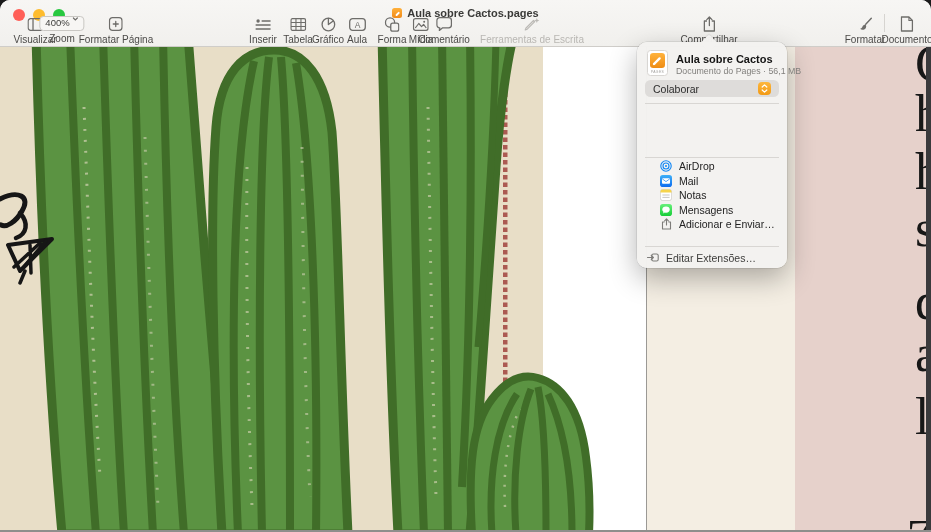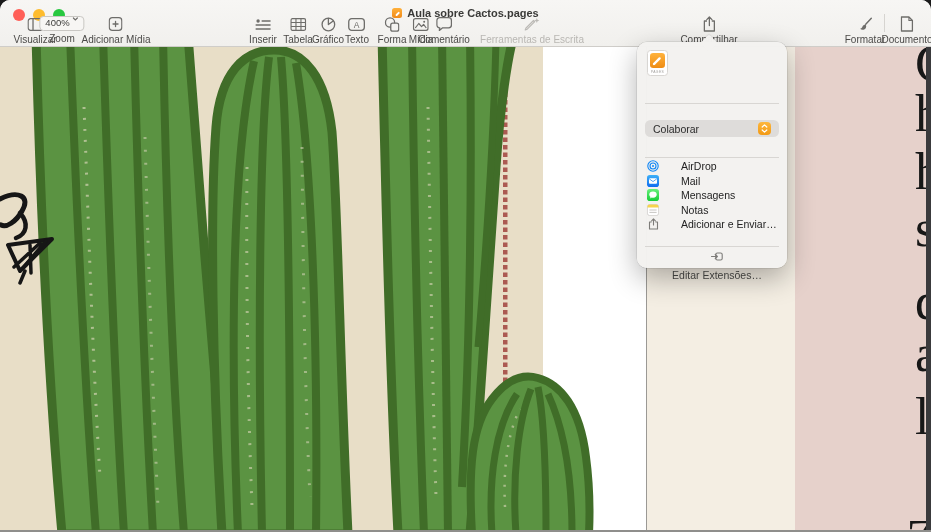--- a/index.html
+++ b/index.html
@@ -61,34 +61,34 @@
     font-size:10.5px;color:#262626;
   }
   .popover::before{content:"";position:absolute;top:-5px;left:66px;width:12px;height:12px;
     background:rgba(243,242,240,.98);transform:rotate(45deg);border-radius:2px;
     box-shadow:-1px -1px 1px rgba(0,0,0,.06);}
   .pop-header{position:absolute;left:10px;top:8px;display:flex;gap:8px;align-items:flex-start;}
   .pop-doc-icon{flex:0 0 auto;}
   .pop-title{font-size:11px;font-weight:700;color:#141414;line-height:13px;margin-top:3px;white-space:nowrap;}
   .pop-sub{font-size:8.8px;color:#807f7c;line-height:11px;white-space:nowrap;}
   .collab{position:absolute;left:8px;top:38px;width:134px;height:17px;background:#dedcda;
-    border-radius:5.5px;display:flex;align-items:center;padding:0 8px 0 8px;margin-top:40px;}
+    border-radius:5.5px;display:flex;align-items:center;padding:0 8px 0 8px;}
   .collab .c-label{flex:1;font-size:10.5px;color:#2c2c2c;}
   .collab .c-badge{width:13px;height:13px;border-radius:4px;
     background:linear-gradient(#fdb63d,#f29a14);display:flex;align-items:center;justify-content:center;}
   .pop-div{position:absolute;left:8px;width:134px;height:1px;background:#d8d6d3;}
   .avatar-block{position:absolute;left:0;top:66px;width:46px;display:flex;flex-direction:column;align-items:center;}
   .avatar{position:relative;width:26px;height:26px;}
   .contact-name{margin-top:4px;font-size:7.5px;line-height:8.5px;color:#6f6e6b;text-align:center;white-space:nowrap;}
   .opt-list{position:absolute;left:0;top:117px;width:150px;}
-  .opt-row{height:14.5px;display:flex;align-items:center;padding-left:10px;gap:22px;}
+  .opt-row{height:14.5px;display:flex;align-items:center;padding-left:23px;gap:7px;}
   .opt-row .o-label{font-size:10.5px;color:#232323;white-space:nowrap;}
   .opt-icon{width:12px;height:12px;flex:0 0 auto;display:flex;align-items:center;justify-content:center;}
   .pop-footer{position:absolute;left:0;top:208px;width:150px;height:15px;
-    display:flex;align-items:center;padding-left:10px;gap:7px;flex-direction:column;}
+    display:flex;align-items:center;padding-left:10px;gap:7px;}
   .pop-footer .o-label{font-size:10.5px;color:#3d3d3b;white-space:nowrap;}
   svg{display:block;}
 </style>
 </head>
 <body>
 
 <div class="window">
 
   <div class="canvas">
     <div class="region r-beige"></div>
@@ -249,21 +249,21 @@
       <div class="tlabel">Zoom</div>
     </div>
 
     <div class="titem" style="left:116px">
       <div class="ticon">
         <svg width="14" height="14" viewBox="0 0 14 14">
             <rect x=".7" y=".7" width="12.6" height="12.6" rx="3" fill="none" stroke="#6e6d6a" stroke-width="1.3"></rect>
             <path d="M7,4.5 V9.5 M4.5,7 H9.5" stroke="#6e6d6a" stroke-width="1.3" stroke-linecap="round"></path>
           </svg>
       </div>
-      <div class="tlabel">Adicionar Mídia</div>
+      <div class="tlabel">Formatar Página</div>
     </div>
 
     <div class="titem" style="left:263px">
       <div class="ticon">
         <svg width="16" height="13" viewBox="0 0 16 13">
             <circle cx="3" cy="3" r="1.7" fill="#6e6d6a"></circle>
             <path d="M7,3 H15 M1,7 H15 M1,11 H15" stroke="#6e6d6a" stroke-width="1.3" stroke-linecap="round"></path>
           </svg>
       </div>
       <div class="tlabel">Inserir</div>
@@ -289,21 +289,21 @@
       <div class="tlabel">Gráfico</div>
     </div>
 
     <div class="titem" style="left:357px">
       <div class="ticon">
         <svg width="17" height="13" viewBox="0 0 17 13">
             <rect x=".7" y=".7" width="15.6" height="11.6" rx="3" fill="none" stroke="#6e6d6a" stroke-width="1.3"></rect>
             <text x="8.5" y="9.6" font-size="8.5" text-anchor="middle" fill="#6e6d6a" font-family="Liberation Sans,sans-serif">A</text>
           </svg>
       </div>
-      <div class="tlabel">Texto</div>
+      <div class="tlabel">Aula</div>
     </div>
 
     <div class="titem" style="left:392px">
       <div class="ticon">
         <svg width="15" height="15" viewBox="0 0 15 15">
             <circle cx="5.5" cy="5.5" r="4.6" fill="none" stroke="#6e6d6a" stroke-width="1.3"></circle>
             <rect x="6.2" y="6.2" width="8" height="8" rx="2" fill="#f4f3f1" stroke="#6e6d6a" stroke-width="1.3"></rect>
           </svg>
       </div>
       <div class="tlabel">Forma</div>
@@ -382,20 +382,24 @@
                 <stop offset="1" stop-color="#ef8d15"></stop>
               </linearGradient>
             </defs>
           <rect x=".5" y=".5" width="20" height="25" rx="3" fill="#fff" stroke="#d8d6d3"></rect>
           <rect x="3" y="3" width="15" height="15" rx="3.2" fill="url(#og)"></rect>
           <path d="M7,14 L12.6,8.4" stroke="#fff" stroke-width="2.4" stroke-linecap="round"></path>
           <path d="M6.2,15 L6.9,12.8 L8.4,14.3 Z" fill="#fff"></path>
           <text x="10.5" y="23.4" font-size="3.4" text-anchor="middle" fill="#a09e9b" letter-spacing=".4" font-family="Liberation Sans,sans-serif">PAGES</text>
         </svg>
       </div>
+      <div>
+        <div class="pop-title">Aula sobre Cactos</div>
+        <div class="pop-sub">Documento do Pages · 56,1 MB</div>
+      </div>
     </div>
 
     <div class="collab">
       <span class="c-label">Colaborar</span>
       <span class="c-badge">
         <svg width="7" height="9" viewBox="0 0 7 9">
             <path d="M1.2,3 L3.5,.9 L5.8,3 M1.2,6 L3.5,8.1 L5.8,6" fill="none" stroke="#fff" stroke-width="1.2" stroke-linecap="round" stroke-linejoin="round"></path>
           </svg>
       </span>
     </div>
@@ -428,45 +432,45 @@
               <rect width="12" height="12" rx="2.8" fill="url(#mg)"></rect>
               <rect x="2" y="3.3" width="8" height="5.4" rx=".9" fill="#fff"></rect>
               <path d="M2.2,3.8 L6,6.6 L9.8,3.8" fill="none" stroke="#2b8df2" stroke-width=".8"></path>
             </svg>
         </span>
         <span class="o-label">Mail</span>
       </div>
       <div class="opt-row">
         <span class="opt-icon">
           <svg width="12" height="12" viewBox="0 0 12 12">
+              <rect x=".4" y=".4" width="11.2" height="11.2" rx="2.4" fill="#fff" stroke="#cfcdca" stroke-width=".8"></rect>
+              <path d="M.4,3.6 V2.8 A2.4,2.4 0 0 1 2.8,.4 H9.2 A2.4,2.4 0 0 1 11.6,2.8 V3.6 Z" fill="#f6d44c"></path>
+              <path d="M2.4,6 H9.6 M2.4,8.4 H9.6" stroke="#b9b7b3" stroke-width=".8"></path>
+            </svg>
+        </span>
+        <span class="o-label">Notas</span>
+      </div>
+      <div class="opt-row">
+        <span class="opt-icon">
+          <svg width="12" height="12" viewBox="0 0 12 12">
               <defs>
                 <linearGradient id="msg" x1="0" y1="0" x2="0" y2="1">
                   <stop offset="0" stop-color="#67f07a"></stop>
                   <stop offset="1" stop-color="#16cd37"></stop>
                 </linearGradient>
               </defs>
               <rect width="12" height="12" rx="2.8" fill="url(#msg)"></rect>
               <ellipse cx="6" cy="5.6" rx="3.7" ry="3.1" fill="#fff"></ellipse>
               <path d="M3.6,8 L2.8,9.4 L5,8.4 Z" fill="#fff"></path>
             </svg>
         </span>
         <span class="o-label">Mensagens</span>
       </div>
       <div class="opt-row">
         <span class="opt-icon">
-          <svg width="12" height="12" viewBox="0 0 12 12">
-              <rect x=".4" y=".4" width="11.2" height="11.2" rx="2.4" fill="#fff" stroke="#cfcdca" stroke-width=".8"></rect>
-              <path d="M.4,3.6 V2.8 A2.4,2.4 0 0 1 2.8,.4 H9.2 A2.4,2.4 0 0 1 11.6,2.8 V3.6 Z" fill="#f6d44c"></path>
-              <path d="M2.4,6 H9.6 M2.4,8.4 H9.6" stroke="#b9b7b3" stroke-width=".8"></path>
-            </svg>
-        </span>
-        <span class="o-label">Notas</span>
-      </div>
-      <div class="opt-row">
-        <span class="opt-icon">
           <svg width="11" height="12" viewBox="0 0 11 12">
               <path d="M3.6,4 H1.5 V11 H9.5 V4 H7.4" fill="none" stroke="#7d7c79" stroke-width="1.1" stroke-linejoin="round"></path>
               <path d="M5.5,1 V7 M3.6,2.8 L5.5,.9 L7.4,2.8" fill="none" stroke="#7d7c79" stroke-width="1.1" stroke-linecap="round" stroke-linejoin="round"></path>
             </svg>
         </span>
         <span class="o-label">Adicionar e Enviar…</span>
       </div>
     </div>
 
     <div class="pop-div" style="top:204px"></div>

